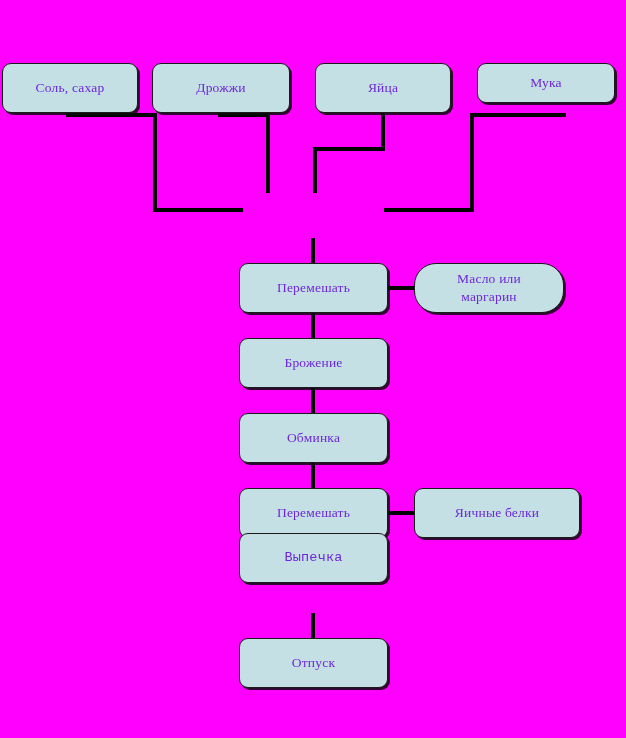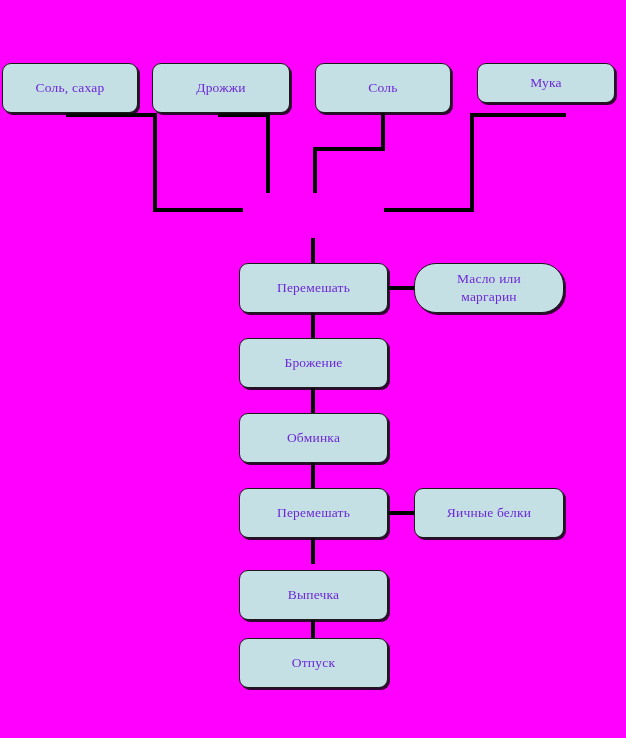--- a/index.html
+++ b/index.html
@@ -67,21 +67,21 @@
 
   <div class="node" style="left:2px;top:63px;width:136px;height:50px;">
     <span class="lbl">Соль, сахар</span>
   </div>
 
   <div class="node" style="left:152px;top:63px;width:138px;height:50px;">
     <span class="lbl">Дрожжи</span>
   </div>
 
   <div class="node" style="left:315px;top:63px;width:136px;height:50px;">
-    <span class="lbl">Соль</span>
+    <span class="lbl">Яйца</span>
   </div>
 
   <div class="node" style="left:477px;top:63px;width:138px;height:40px;">
     <span class="lbl">Мука</span>
   </div>
 
 
   <div class="node" style="left:239px;top:263px;width:149px;height:50px;">
     <span class="lbl">Перемешать</span>
   </div>
@@ -91,30 +91,30 @@
   </div>
 
   <div class="node" style="left:239px;top:413px;width:149px;height:50px;">
     <span class="lbl">Обминка</span>
   </div>
 
   <div class="node" style="left:239px;top:488px;width:149px;height:50px;">
     <span class="lbl">Перемешать</span>
   </div>
 
-  <div class="node" style="left:239px;top:570px;width:149px;height:50px;">
+  <div class="node" style="left:239px;top:533px;width:149px;height:50px;font-family:Liberation Mono, monospace;">
     <span class="lbl">Выпечка</span>
   </div>
 
   <div class="node" style="left:239px;top:638px;width:149px;height:50px;text-align:center;">
     <span class="lbl">Отпуск</span>
   </div>
 
   <div class="node" style="left:414px;top:263px;width:150px;height:50px;border-radius:22px;">
     <span class="lbl">Масло или
 маргарин</span>
   </div>
 
-  <div class="node" style="left:414px;top:488px;width:150px;height:50px;">
+  <div class="node" style="left:414px;top:488px;width:166px;height:50px;">
     <span class="lbl">Яичные белки</span>
   </div>
 
 </div>
 
 </body></html>

